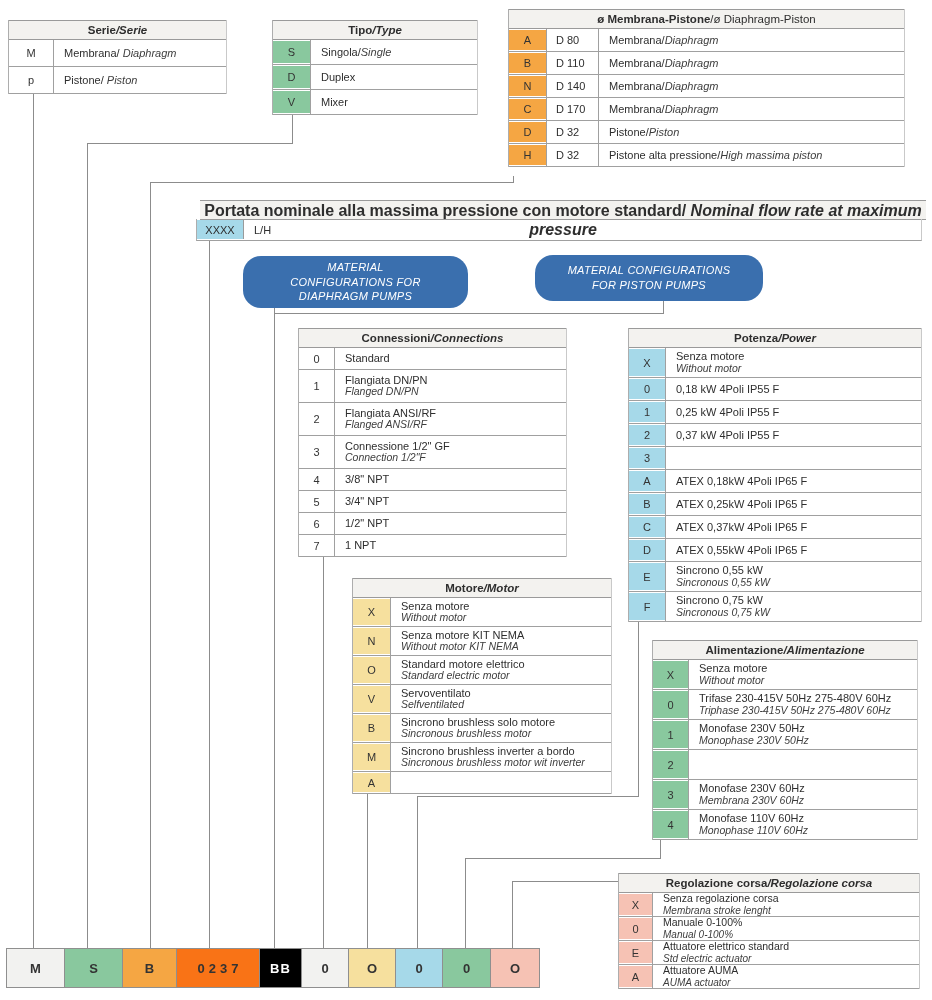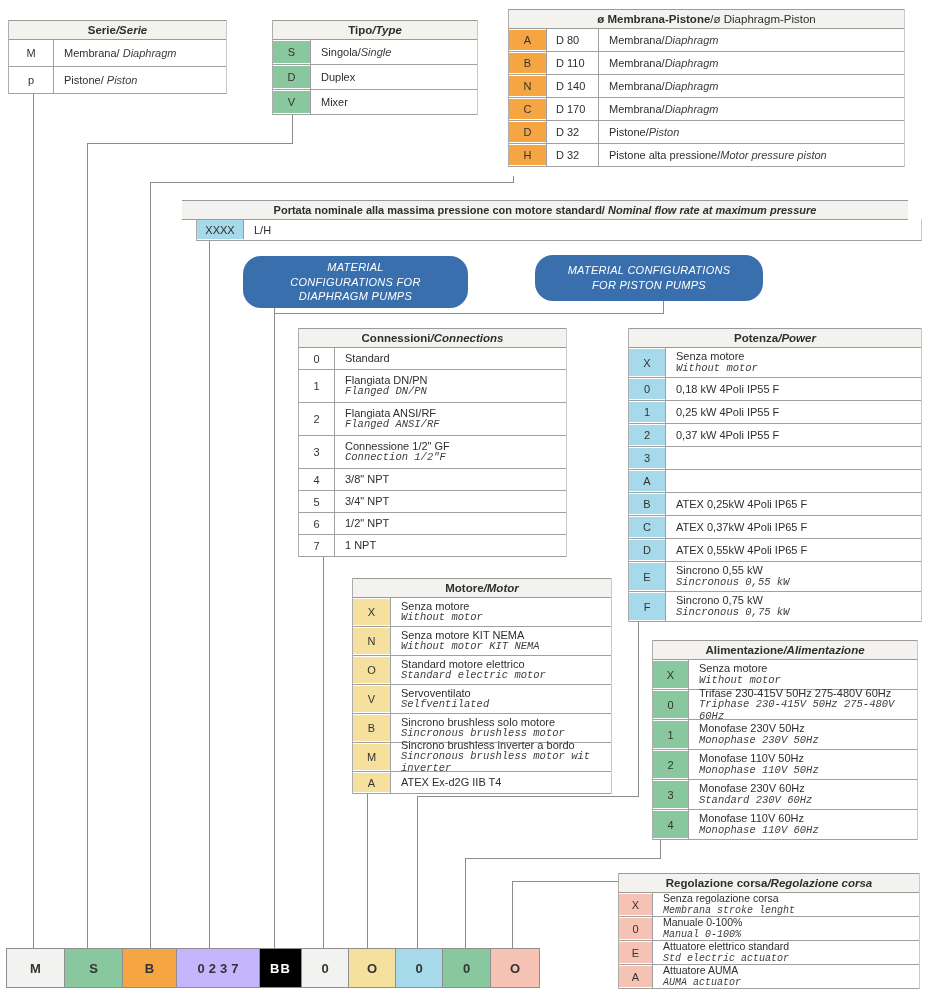--- a/index.html
+++ b/index.html
@@ -12,35 +12,35 @@
               text-align:center;font-size:11.5px;height:20px;line-height:19px;font-weight:bold;box-sizing:border-box;}
   .hdr-en{font-style:italic;font-weight:bold;}
   #t-mem .hdr-en{font-style:normal;font-weight:normal;}
   .cfg-row{display:flex;border-bottom:1px solid #a0a0a0;box-sizing:border-box;align-items:stretch;height:22px;}
   .r-stack{height:30px;}
   .codewrap{border-right:1px solid #a0a0a0;display:flex;box-sizing:border-box;background:#fff;}
   .code{flex:1;margin:1px 0;display:flex;align-items:center;justify-content:center;font-size:11px;color:#333;}
   .sizecell{border-right:1px solid #a0a0a0;display:flex;align-items:center;padding-left:9px;font-size:11px;box-sizing:border-box;}
   .desc{flex:1;padding-left:10px;display:flex;flex-direction:column;justify-content:center;font-size:11px;line-height:1.12;}
   .en,.en-inline{font-style:italic;color:#3d3d3d;}
-  .en{font-size:10.5px;font-family:Liberation Mono, monospace;}
+  .en{font-size:10.5px;}
 
   
   #t-serie{left:8px;top:20px;width:219px;}   #t-serie .cfg-row{height:27px;} #t-serie .codewrap{width:45px;}
   #t-tipo{left:272px;top:20px;width:206px;}  #t-tipo .cfg-row{height:25px;}  #t-tipo .codewrap{width:38px;}
   #t-mem{left:508px;top:9px;width:397px;}   #t-mem .cfg-row{height:23px;}   #t-mem .codewrap{width:38px;} #t-mem .sizecell{width:52px;text-align:right;}
   #t-conn{left:298px;top:328px;width:269px;} #t-conn .codewrap{width:36px;}  #t-conn .r-stack{height:33px;}
   #t-pot{left:628px;top:328px;width:294px;}  #t-pot .codewrap{width:37px;}   #t-pot .r-single{height:23px;}
   #t-mot{left:352px;top:578px;width:260px;}  #t-mot .codewrap{width:38px;}   #t-mot .r-stack{height:29px;}
   #t-alim{left:652px;top:640px;width:266px;} #t-alim .codewrap{width:36px;}
   #t-rego{left:618px;top:873px;width:302px;} #t-rego .codewrap{width:34px;}  #t-rego .r-stack{height:24px;}
   #t-rego .desc{font-size:10.5px;} #t-rego .en{font-size:10px;}
 
   
-  #portata-header{position:absolute;left:182px;top:200px;width:726px;font-size:11px;}
+  #portata-header{position:absolute;left:200px;top:200px;width:726px;font-size:16px;}
   #portata-row{position:absolute;left:196px;top:219px;width:726px;height:22px;display:flex;box-sizing:border-box;
                border-bottom:1px solid #a0a0a0;border-left:1px solid #adadad;border-right:1px solid #c9c9c9;}
   #portata-code{width:47px;background:#a6d9e9;border-right:1px solid #9a9a9a;display:flex;align-items:center;justify-content:center;
                 font-size:11px;box-sizing:border-box;margin:1px 0;}
   #portata-unit{flex:1;display:flex;align-items:center;padding-left:10px;font-size:11px;}
 
   
   .mbox{position:absolute;background:#3a6fae;color:#fff;border-radius:18px;display:flex;align-items:center;justify-content:center;
         text-align:center;font-style:italic;font-size:11px;letter-spacing:.3px;line-height:1.35;box-sizing:border-box;}
   #mbox1{left:243px;top:256px;width:225px;height:52px;padding:0 40px;}
@@ -155,21 +155,21 @@
         <div class="desc">
           <div class="line"><span class="it">Pistone/</span><span class="en-inline">Piston</span></div>
         </div>
       </div>
       <div class="cfg-row r-single">
         <div class="codewrap">
           <span class="code" style="background: rgb(245, 166, 67);">H</span>
         </div>
         <div class="sizecell">D 32</div>
         <div class="desc">
-          <div class="line"><span class="it">Pistone alta pressione/</span><span class="en-inline">Motor pressure piston</span></div>
+          <div class="line"><span class="it">Pistone alta pressione/</span><span class="en-inline">High massima piston</span></div>
         </div>
       </div>
     </div>
   <div class="cfg-table" id="t-conn">
       <div class="cfg-header"><span class="hdr-it">Connessioni</span><span class="hdr-en">/Connections</span></div>
       <div class="cfg-row r-single">
         <div class="codewrap">
           <span class="code">0</span>
         </div>
         <div class="desc">
@@ -273,20 +273,23 @@
       </div>
       <div class="cfg-row r-single">
         <div class="codewrap">
           <span class="code" style="background: rgb(166, 217, 233);">3</span>
         </div>
       </div>
       <div class="cfg-row r-single">
         <div class="codewrap">
           <span class="code" style="background: rgb(166, 217, 233);">A</span>
         </div>
+        <div class="desc">
+          <div class="it">ATEX 0,18kW 4Poli IP65 F</div>
+        </div>
       </div>
       <div class="cfg-row r-single">
         <div class="codewrap">
           <span class="code" style="background: rgb(166, 217, 233);">B</span>
         </div>
         <div class="desc">
           <div class="it">ATEX 0,25kW 4Poli IP65 F</div>
         </div>
       </div>
       <div class="cfg-row r-single">
@@ -377,23 +380,20 @@
         </div>
         <div class="desc">
           <div class="it">Sincrono brushless inverter a bordo</div>
           <div class="en">Sincronous brushless motor wit inverter</div>
         </div>
       </div>
       <div class="cfg-row r-single">
         <div class="codewrap">
           <span class="code" style="background: rgb(246, 224, 158);">A</span>
         </div>
-        <div class="desc">
-          <div class="it">ATEX Ex-d2G IIB T4</div>
-        </div>
       </div>
     </div>
   <div class="cfg-table" id="t-alim">
       <div class="cfg-header"><span class="hdr-it">Alimentazione</span><span class="hdr-en">/Alimentazione</span></div>
       <div class="cfg-row r-stack">
         <div class="codewrap">
           <span class="code" style="background: rgb(137, 200, 158);">X</span>
         </div>
         <div class="desc">
           <div class="it">Senza motore</div>
@@ -415,32 +415,28 @@
         </div>
         <div class="desc">
           <div class="it">Monofase 230V 50Hz</div>
           <div class="en">Monophase 230V 50Hz</div>
         </div>
       </div>
       <div class="cfg-row r-stack">
         <div class="codewrap">
           <span class="code" style="background: rgb(137, 200, 158);">2</span>
         </div>
-        <div class="desc">
-          <div class="it">Monofase 110V 50Hz</div>
-          <div class="en">Monophase 110V 50Hz</div>
-        </div>
       </div>
       <div class="cfg-row r-stack">
         <div class="codewrap">
           <span class="code" style="background: rgb(137, 200, 158);">3</span>
         </div>
         <div class="desc">
           <div class="it">Monofase 230V 60Hz</div>
-          <div class="en">Standard 230V 60Hz</div>
+          <div class="en">Membrana 230V 60Hz</div>
         </div>
       </div>
       <div class="cfg-row r-stack">
         <div class="codewrap">
           <span class="code" style="background: rgb(137, 200, 158);">4</span>
         </div>
         <div class="desc">
           <div class="it">Monofase 110V 60Hz</div>
           <div class="en">Monophase 110V 60Hz</div>
         </div>
@@ -494,21 +490,21 @@
     <div id="portata-unit">L/H</div>
   </div>
 
   <div class="mbox" id="mbox1">MATERIAL CONFIGURATIONS FOR DIAPHRAGM PUMPS</div>
   <div class="mbox" id="mbox2">MATERIAL CONFIGURATIONS FOR PISTON PUMPS</div>
 
   <div id="bottom-row">
       <div class="bcell" style="width: 58px; background: rgb(242, 242, 240);">M</div>
       <div class="bcell" style="width: 58px; background: rgb(137, 200, 158);">S</div>
       <div class="bcell" style="width: 54px; background: rgb(245, 166, 67);">B</div>
-      <div class="bcell wide" style="width: 83px; background: #c4b5fd;">0237</div>
+      <div class="bcell wide" style="width: 83px; background: #f97316;">0237</div>
       <div class="bcell dark" style="width: 42px; background: #000000;">BB</div>
       <div class="bcell" style="width: 47px; background: rgb(242, 242, 240);">0</div>
       <div class="bcell" style="width: 47px; background: rgb(246, 224, 158);">O</div>
       <div class="bcell" style="width: 47px; background: rgb(166, 217, 233);">0</div>
       <div class="bcell" style="width: 48px; background: rgb(137, 200, 158);">0</div>
       <div class="bcell" style="width: 48px; background: rgb(246, 194, 180);">O</div>
     </div>
 
 <div class="vl" style="left: 33px; top: 94px; height: 854px;"></div>
     <div class="vl" style="left: 292px; top: 115px; height: 28px;"></div>

